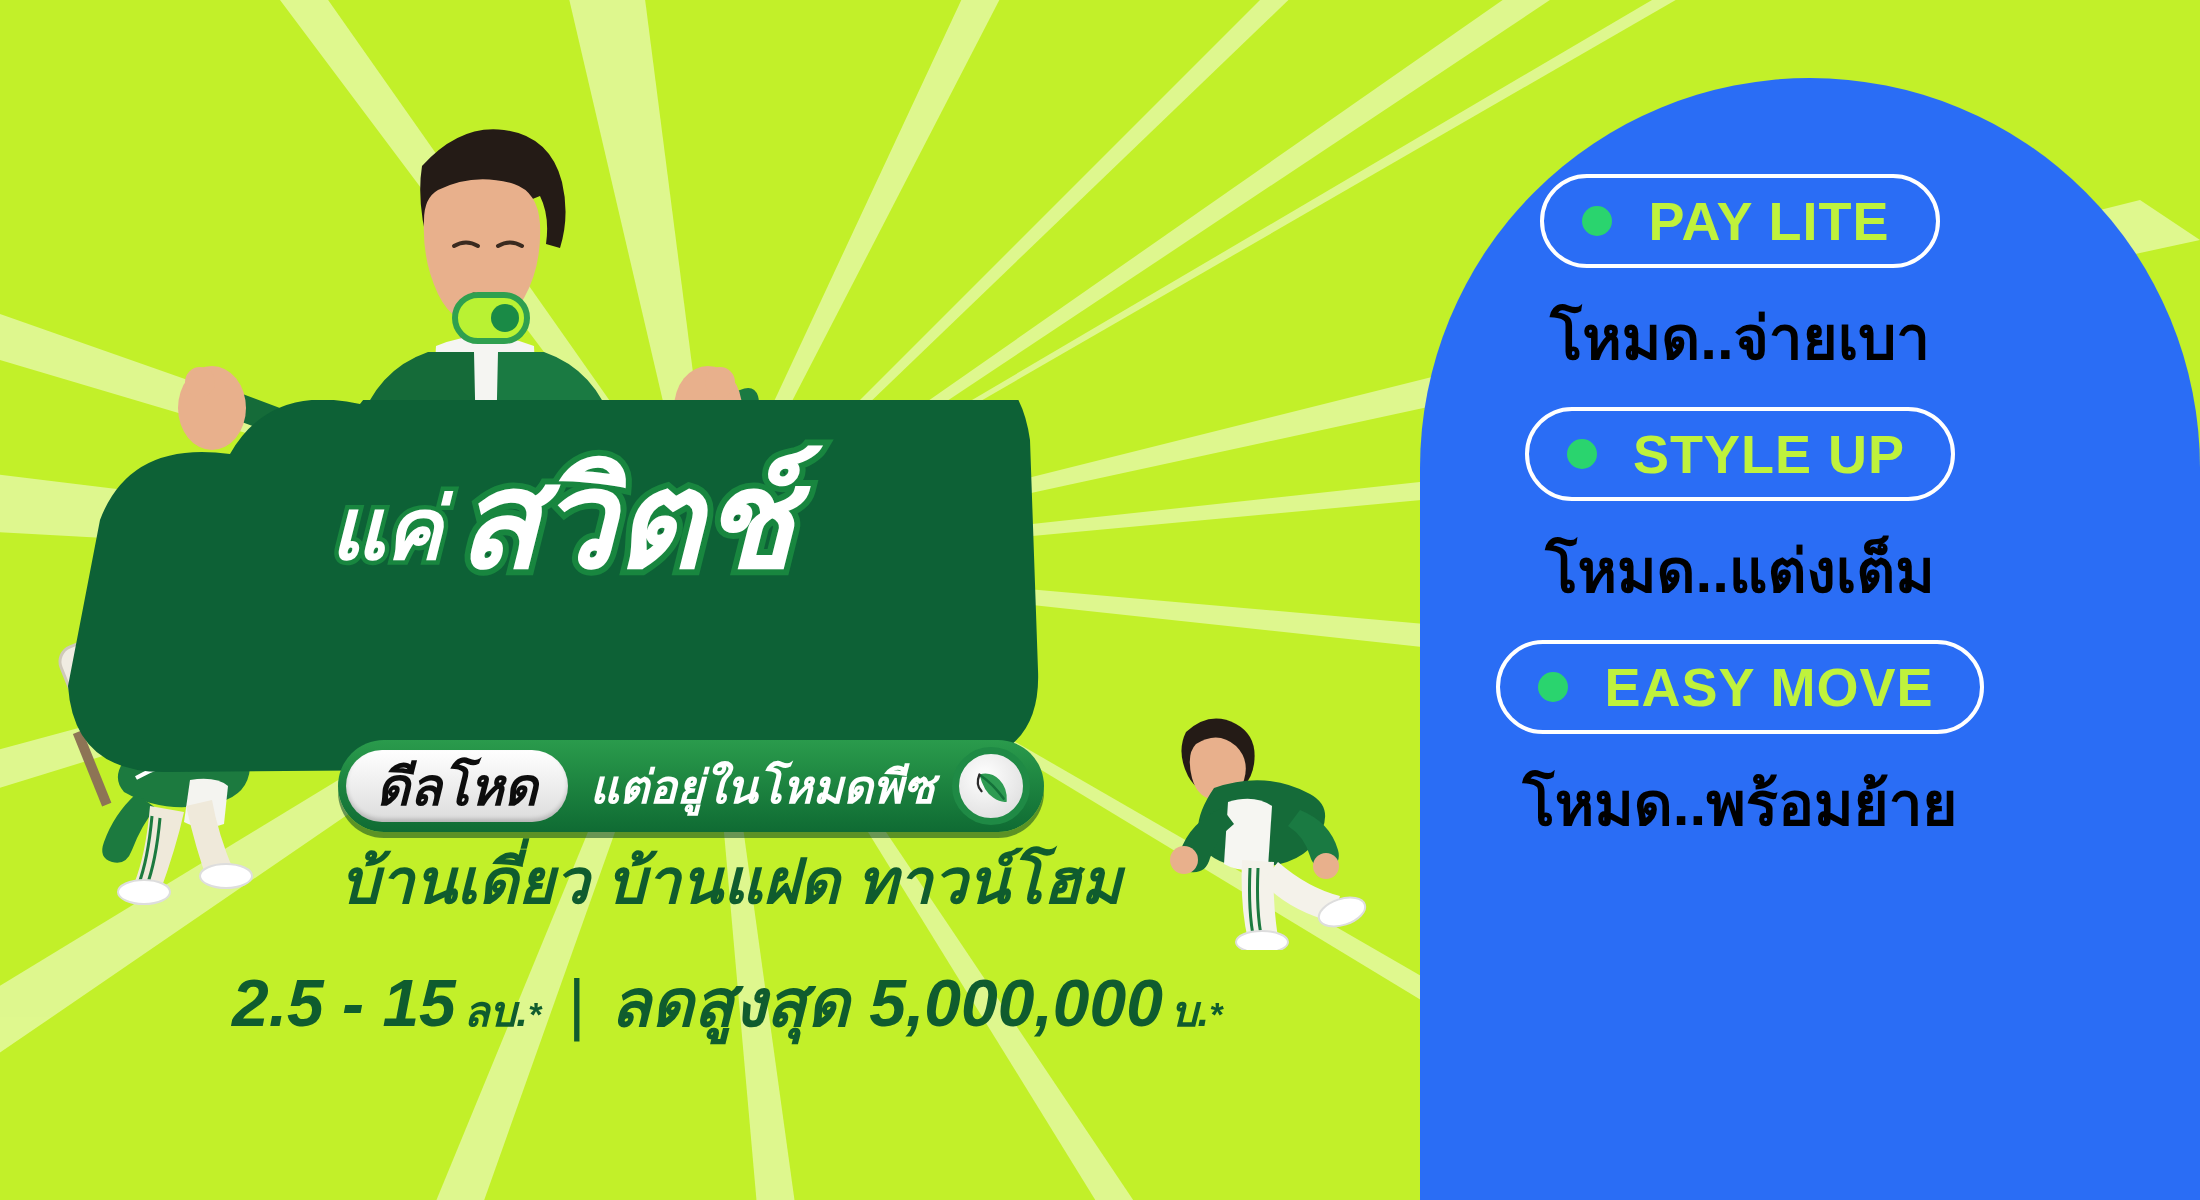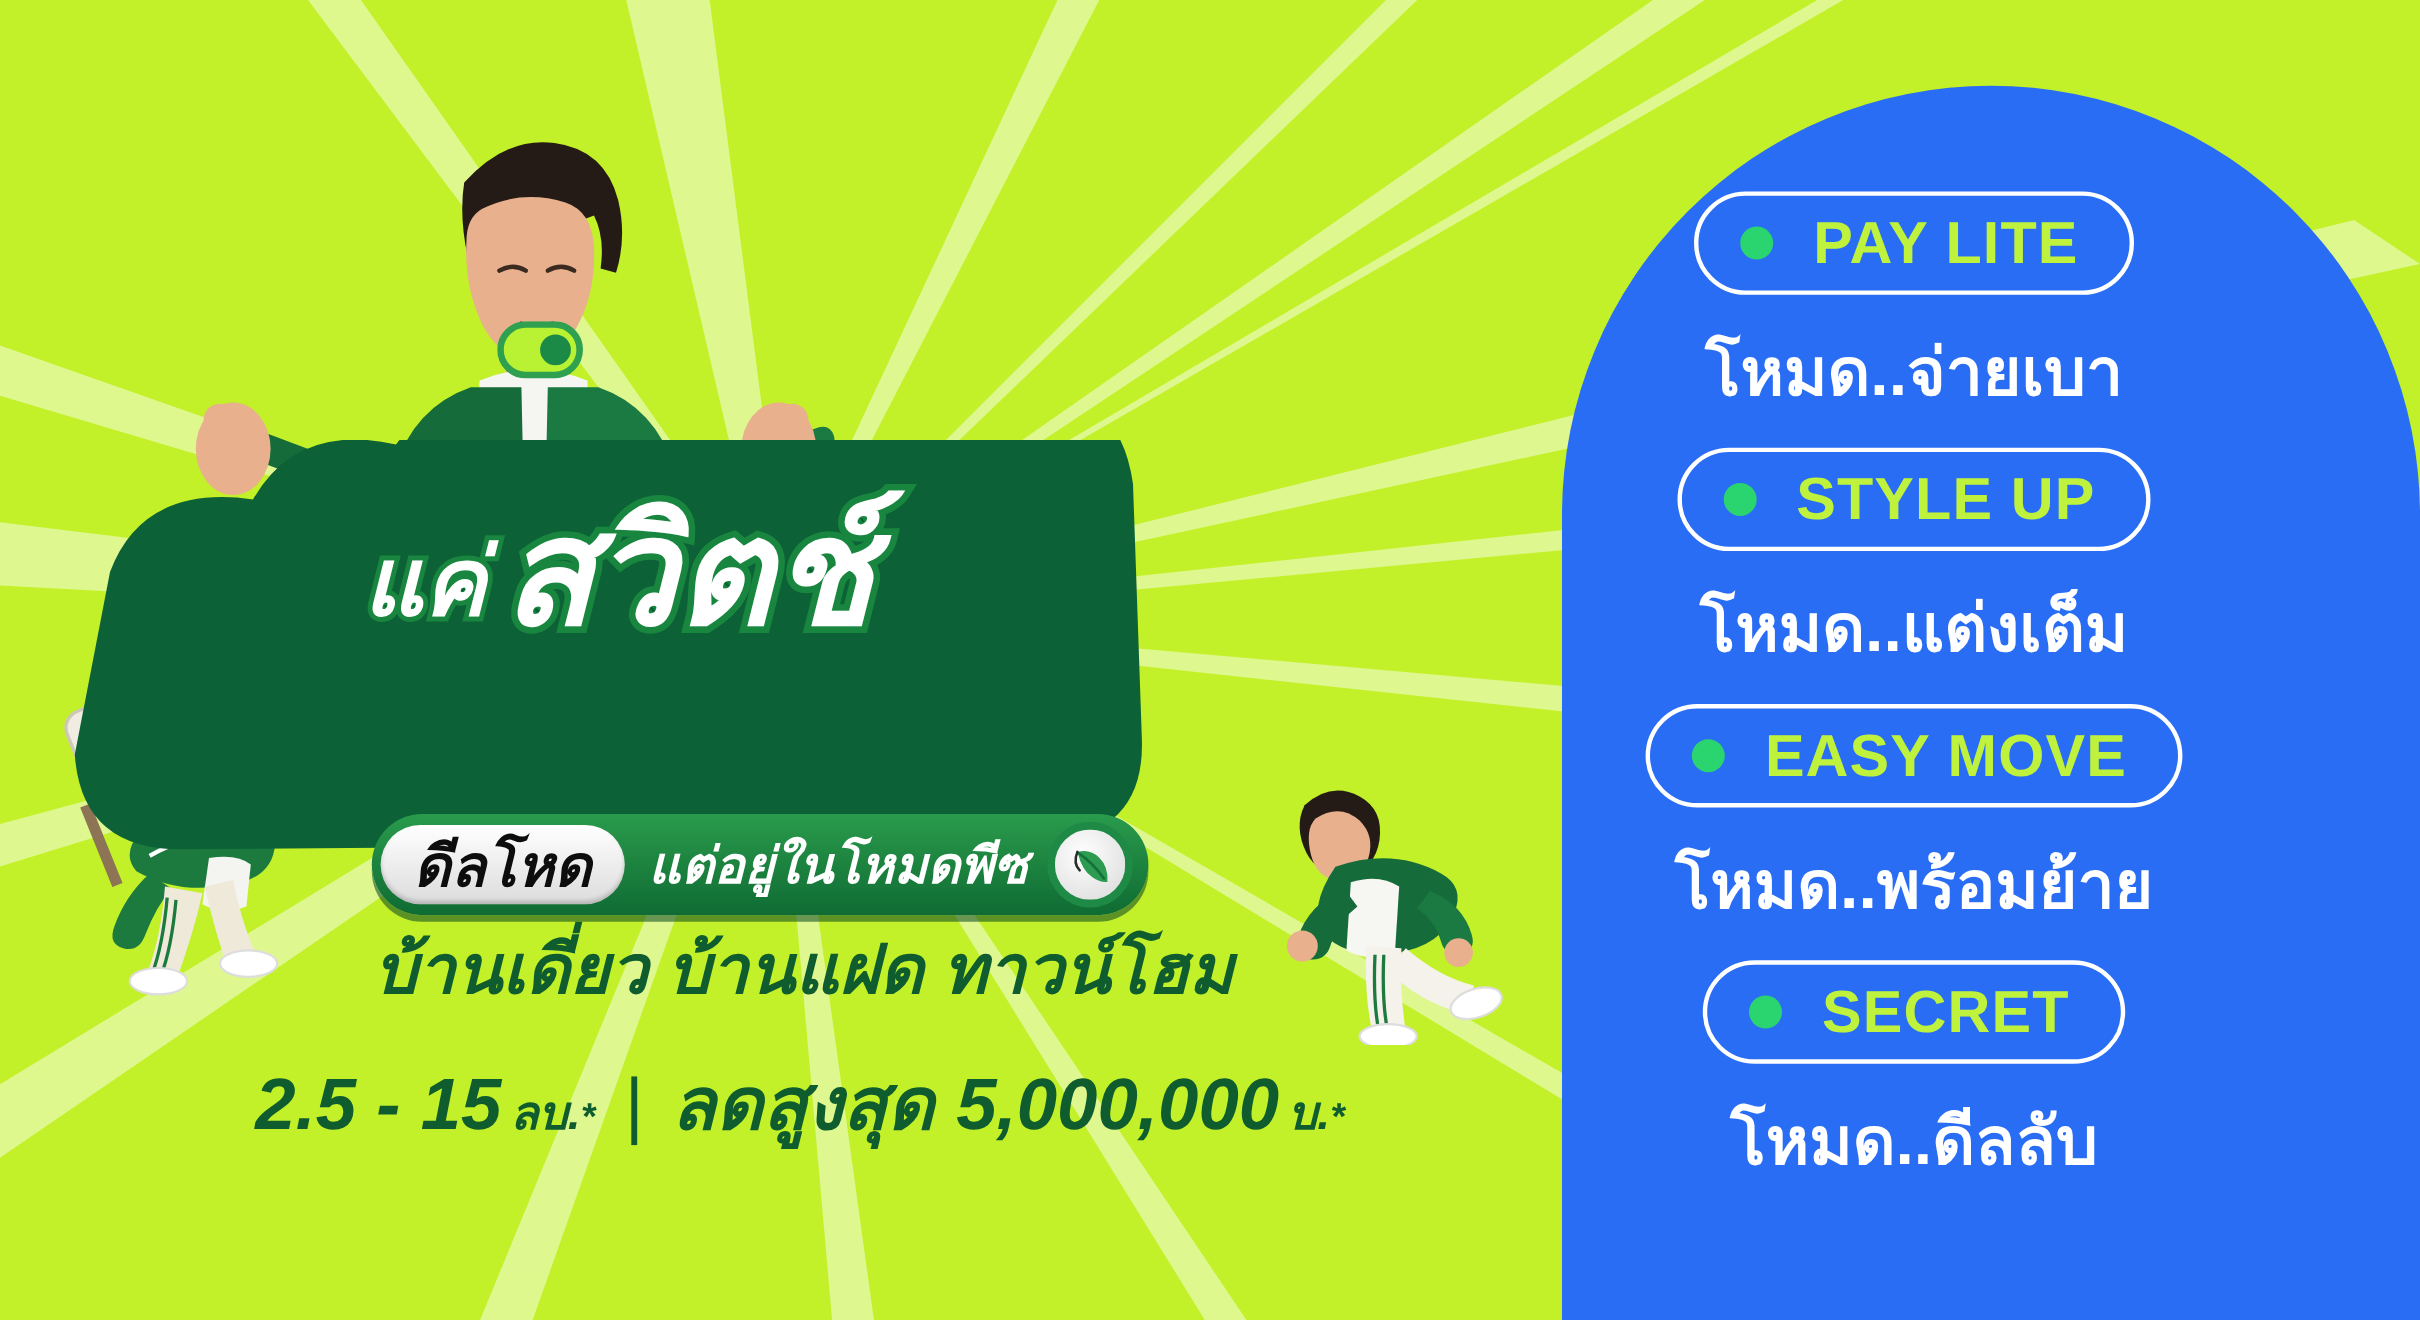--- a/index.html
+++ b/index.html
@@ -197,21 +197,21 @@
   }
   .mode-label {
     color: #bff23c;
     font-size: 54px;
     font-weight: 700;
     letter-spacing: 1px;
     white-space: nowrap;
   }
   .mode-sub {
     margin-top: 22px;
-    color: #ffffff;
+    color: #000000;
     font-size: 60px;
     font-weight: 700;
     white-space: nowrap;
   }
 </style>
 </head>
 <body>
 
 <div class="banner">
 
@@ -392,24 +392,17 @@
       </div>
 
       <div class="mode-item">
         <div class="mode-badge">
           <span class="mode-dot"></span>
           <span class="mode-label">EASY MOVE</span>
         </div>
         <div class="mode-sub">โหมด..พร้อมย้าย</div>
       </div>
 
-      <div class="mode-item">
-        <div class="mode-badge">
-          <span class="mode-dot"></span>
-          <span class="mode-label">SECRET</span>
-        </div>
-        <div class="mode-sub">โหมด..ดีลลับ</div>
-      </div>
 
     </div>
   </div>
 
 </div>
 
 </body></html>

